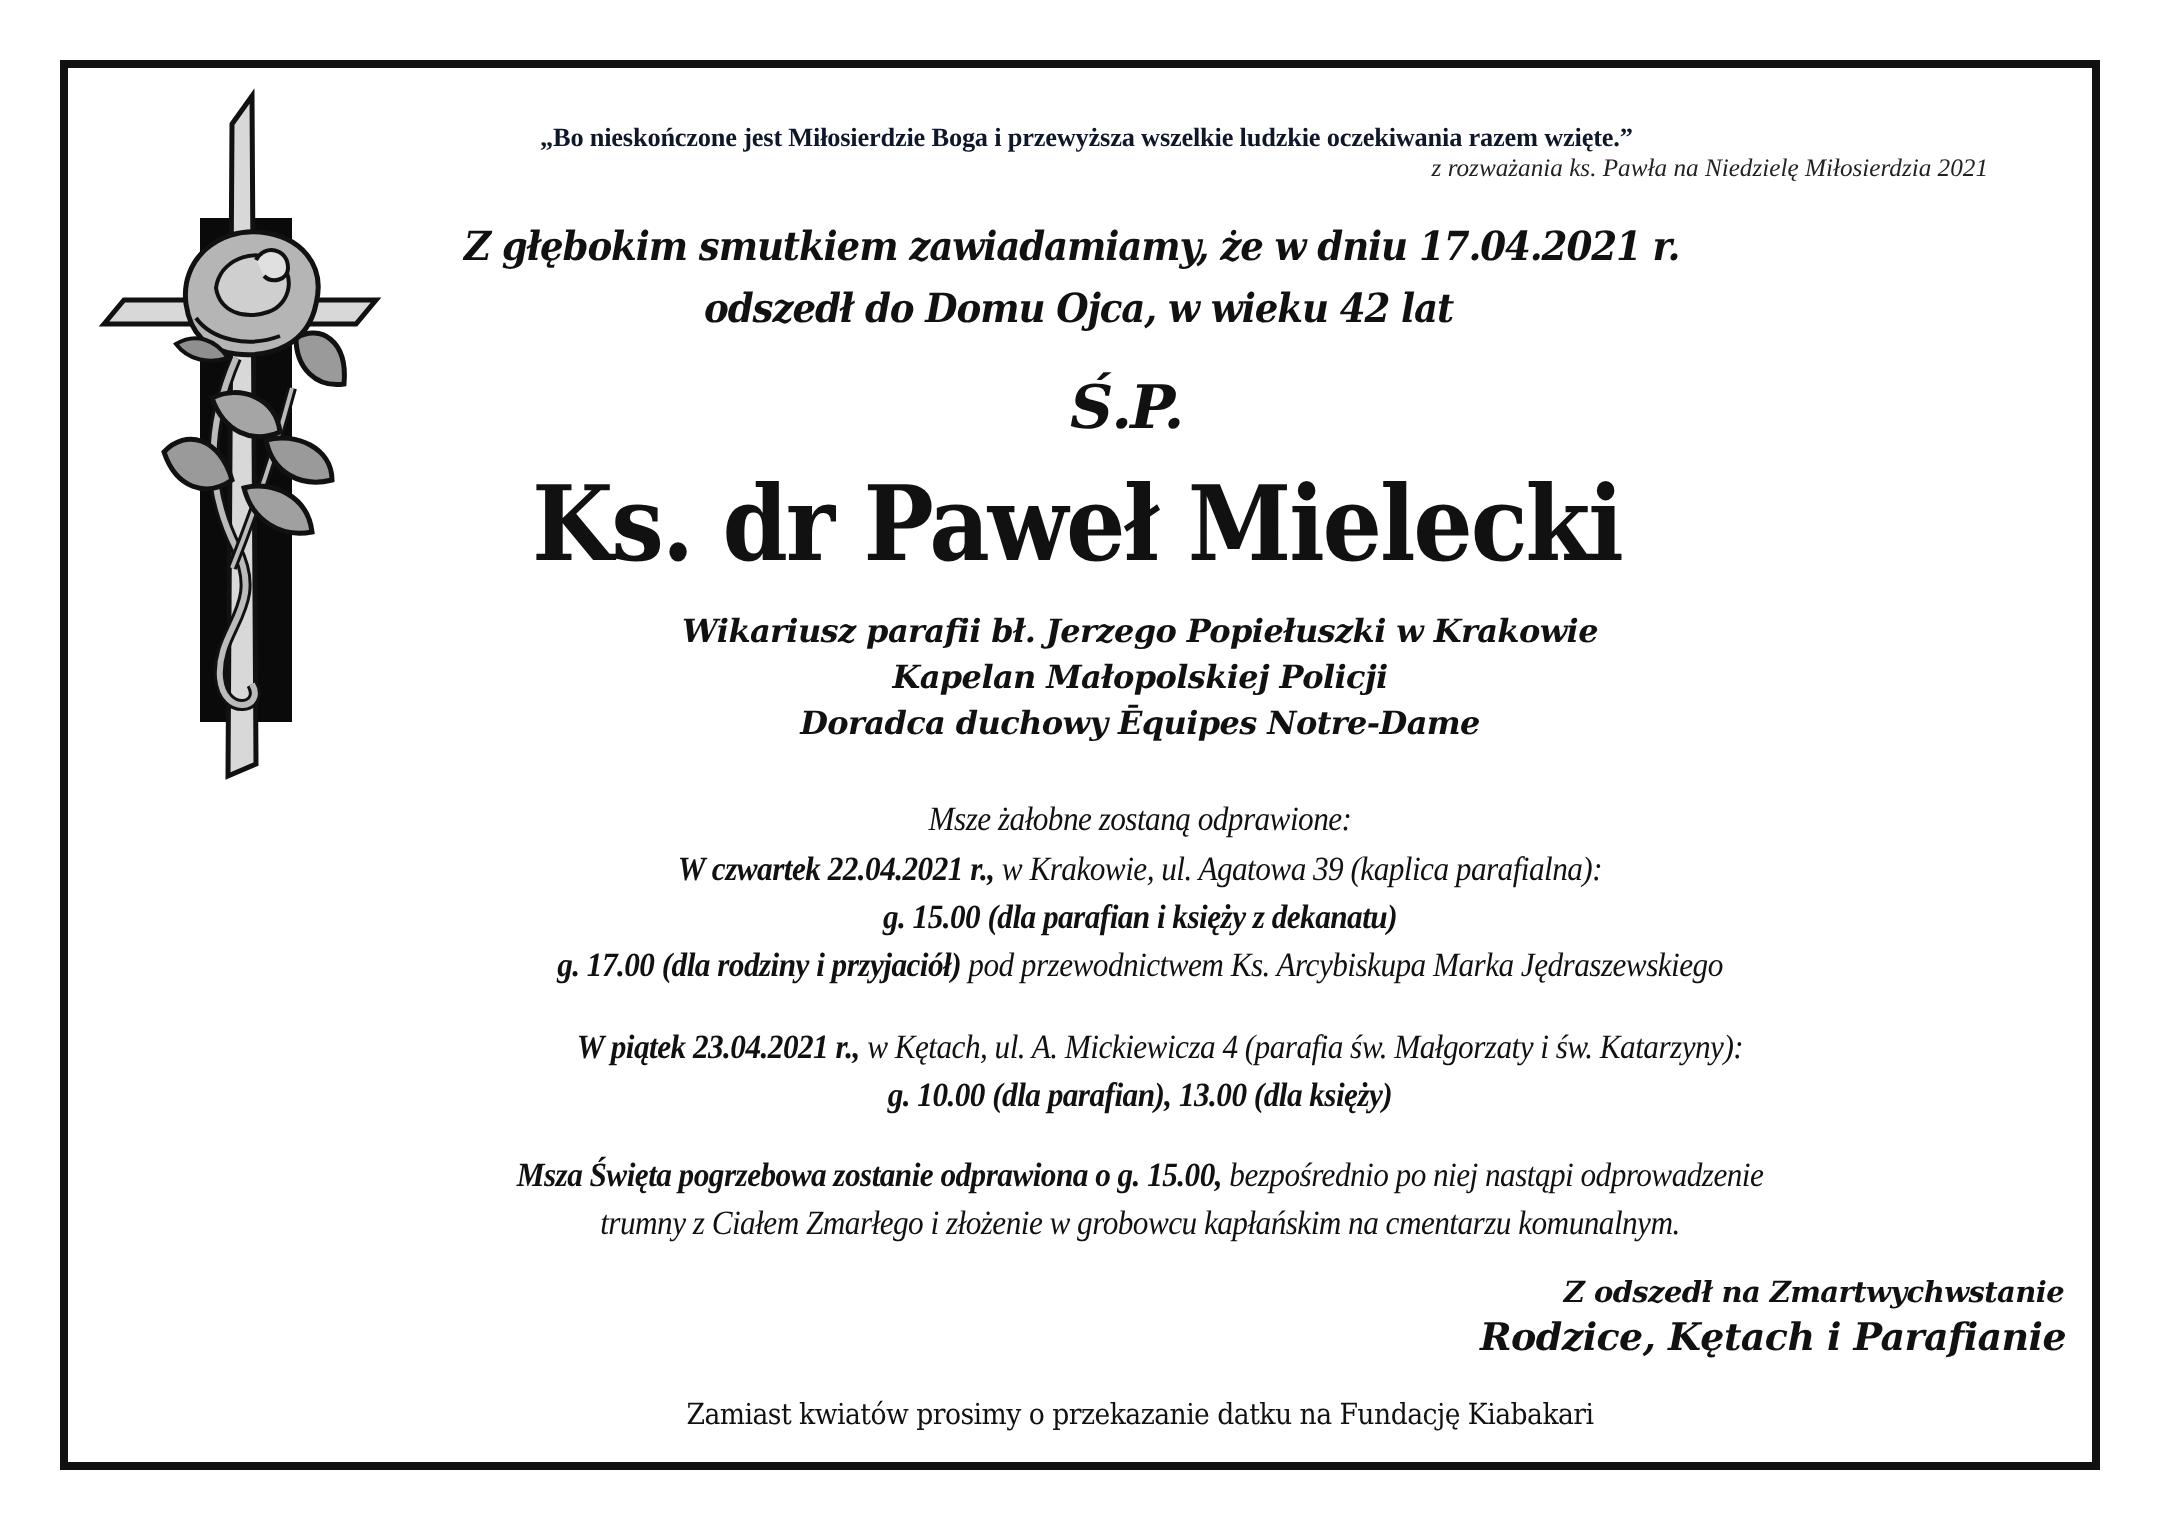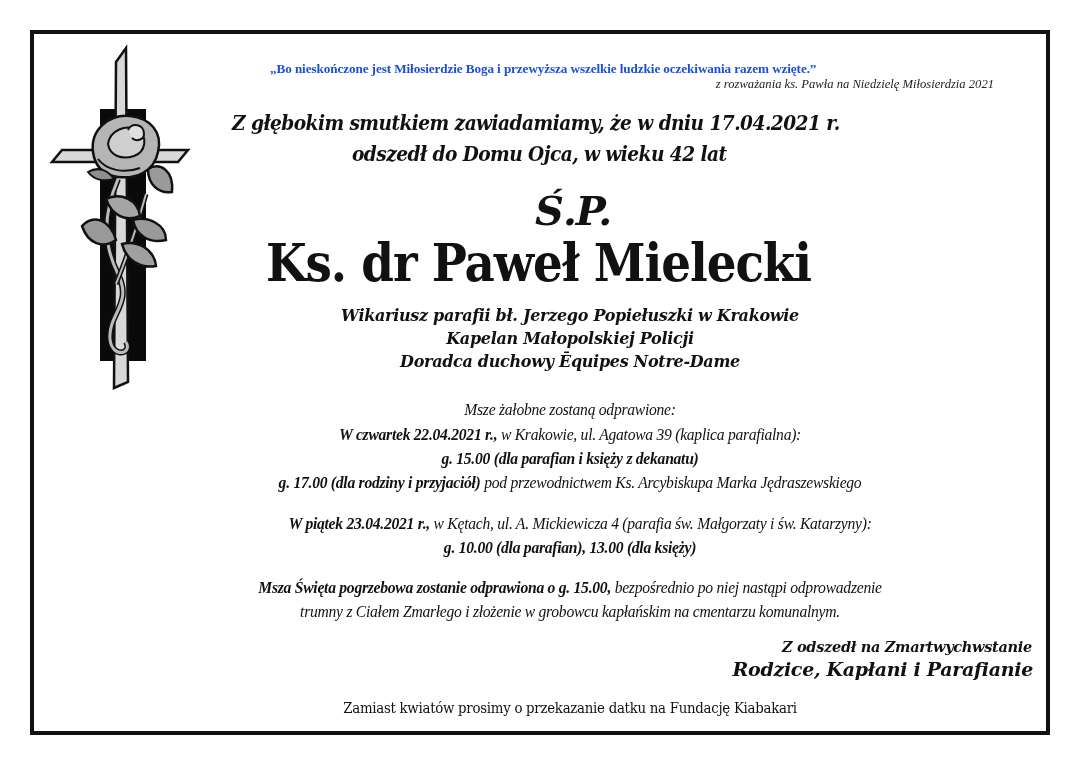--- a/index.html
+++ b/index.html
@@ -1,23 +1,23 @@
 <!DOCTYPE html>
 <html><head>
 <meta charset="utf-8">
 <style>
   html, body { margin:0; padding:0; background:#ffffff; }
   body { width:1080px; height:764px; position:relative; overflow:hidden; font-family:"DejaVu Serif", serif; color:#111; }
   .frame { position:absolute; left:30px; top:30px; width:1012px; height:697px; border:4px solid #111; box-sizing:content-box; background:#fff; }
   .abs { position:absolute; white-space:nowrap; }
-  .quote { left:270px; top:61px; font-family:"Liberation Serif", serif; font-weight:bold; font-size:13.2px; color:#1d4ed8; letter-spacing:-0.1px; }
+  .quote { left:270px; top:61px; font-family:"Liberation Serif", serif; font-weight:bold; font-size:13.2px; color:#0f172a; letter-spacing:-0.1px; }
   .attr { right:86px; top:77px; font-family:"Liberation Serif", serif; font-style:italic; font-size:12.6px; color:#222; }
   .intro1 { left:232px; top:111px; font-family:"DejaVu Serif", serif; font-style:italic; font-weight:bold; font-size:20px; letter-spacing:-0.6px; transform:scaleX(0.93); transform-origin:left top; }
   .intro2 { left:352px; top:142px; font-family:"DejaVu Serif", serif; font-style:italic; font-weight:bold; font-size:20px; letter-spacing:-0.6px; transform:scaleX(0.93); transform-origin:left top; }
-  .sp { left:535px; top:187px; font-family:"DejaVu Serif", serif; font-style:italic; font-weight:bold; font-size:40px; letter-spacing:-1px; }
+  .sp { left:535px; top:187px; font-family:"DejaVu Serif", serif; font-style:italic; font-weight:bold; font-size:30px; letter-spacing:-1px; }
   .name { left:266px; top:232px; font-family:"DejaVu Serif", serif; font-weight:bold; font-size:52px; letter-spacing:-1.2px; transform:scaleX(0.9); transform-origin:left top; }
   .role { font-family:"DejaVu Serif", serif; font-style:italic; font-weight:bold; font-size:16px; letter-spacing:-0.3px; }
   .role1 { left:0; width:1140px; text-align:center; top:306px; }
   .role2 { left:0; width:1140px; text-align:center; top:329px; }
   .role3 { left:0; width:1140px; text-align:center; top:352px; }
   .mass { font-family:"Liberation Serif", serif; font-size:17px; letter-spacing:-0.3px; transform:scaleX(0.92); transform-origin:center top; }
   .mass b { font-weight:bold; }
   .ital { font-style:italic; }
   .m0 { left:0; width:1140px; text-align:center; top:400px; }
   .m1 { left:0; width:1140px; text-align:center; top:425px; }
@@ -81,15 +81,15 @@
 <div class="abs mass ital m2"><b>g. 15.00 (dla parafian i księży z dekanatu)</b></div>
 <div class="abs mass ital m3"><b>g. 17.00 (dla rodziny i przyjaciół)</b><span> pod przewodnictwem Ks. Arcybiskupa Marka Jędraszewskiego</span></div>
 
 <div class="abs mass ital m4"><b>W piątek 23.04.2021 r.,</b><span> w Kętach, ul. A. Mickiewicza 4 (parafia św. Małgorzaty i św. Katarzyny):</span></div>
 <div class="abs mass ital m5"><b>g. 10.00 (dla parafian), 13.00 (dla księży)</b></div>
 
 <div class="abs mass ital m6"><b>Msza Święta pogrzebowa zostanie odprawiona o g. 15.00,</b><span> bezpośrednio po niej nastąpi odprowadzenie</span></div>
 <div class="abs mass ital m7">trumny z Ciałem Zmarłego i złożenie w grobowcu kapłańskim na cmentarzu komunalnym.</div>
 
 <div class="abs hope">Z odszedł na Zmartwychwstanie</div>
-<div class="abs family">Rodzice, Kapłani i Parafianie</div>
+<div class="abs family">Rodzice, Kętach i Parafianie</div>
 
 <div class="abs flowers">Zamiast kwiatów prosimy o przekazanie datku na Fundację Kiabakari</div>
 
 </body></html>

